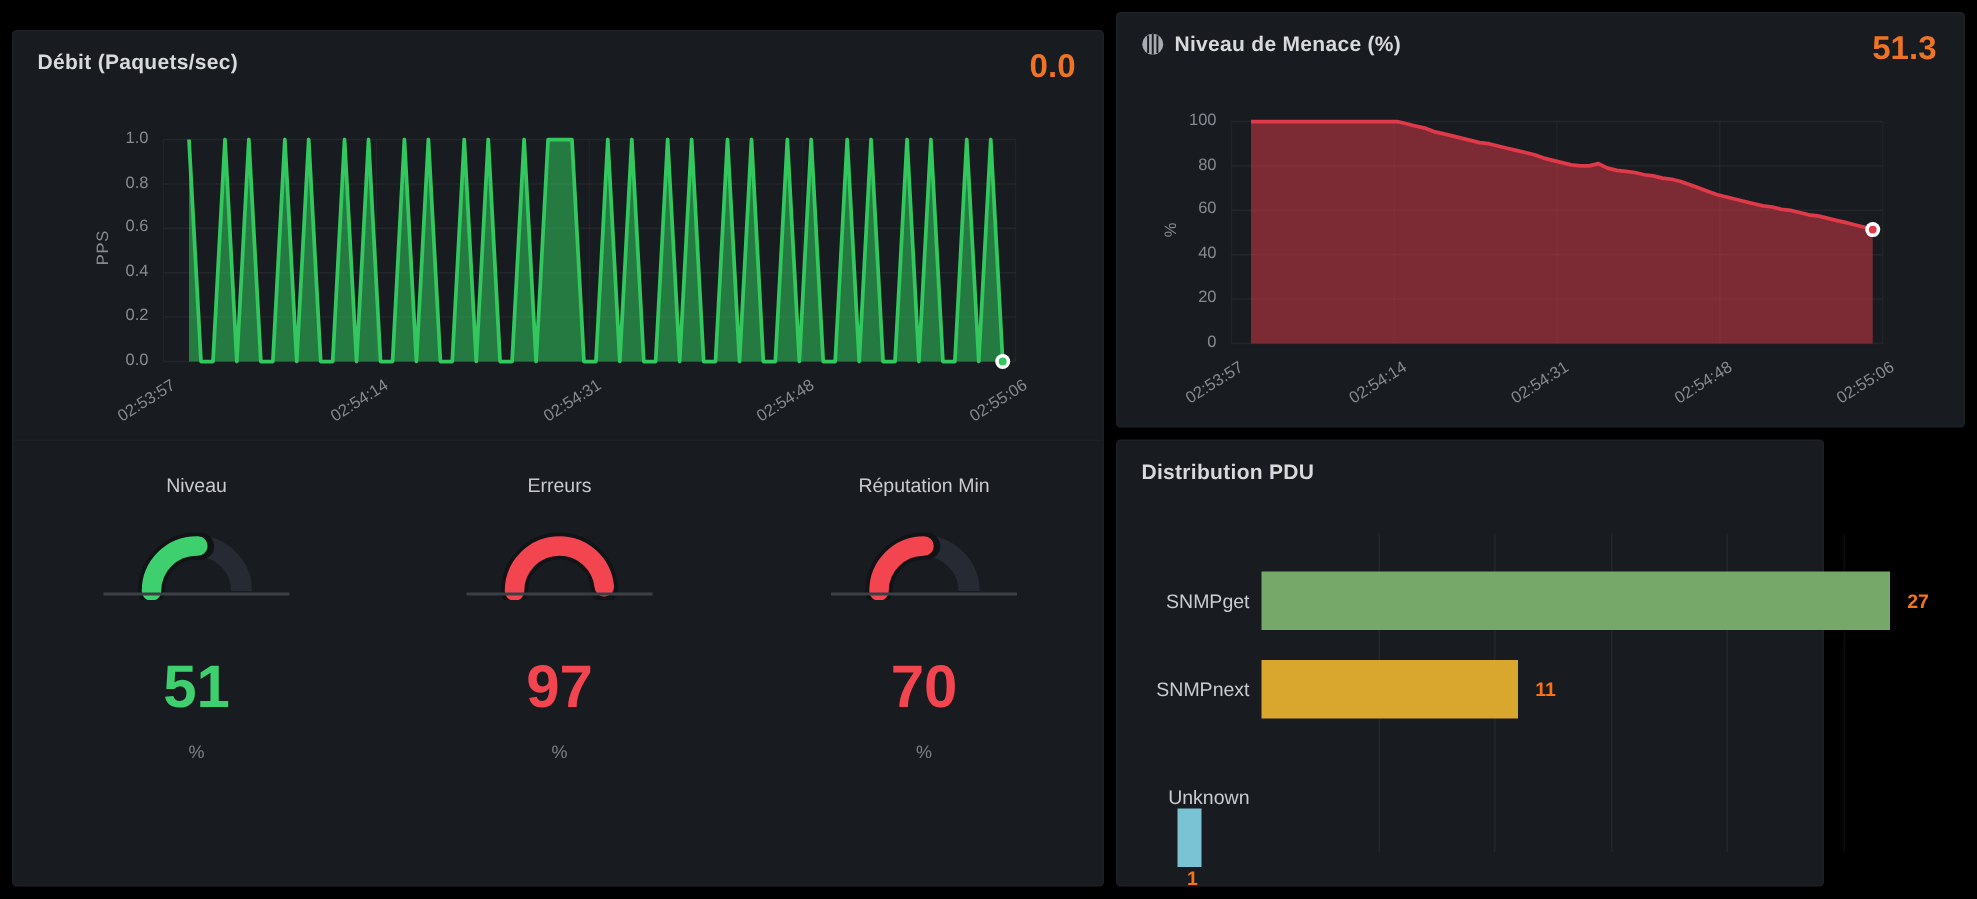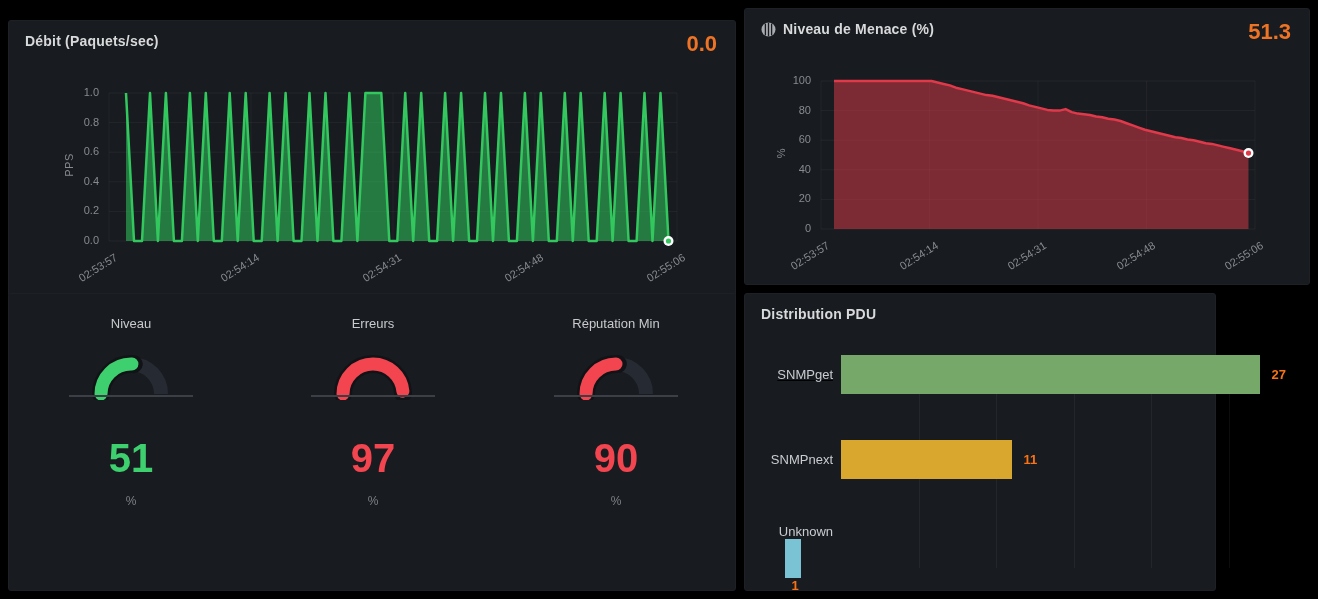--- a/index.html
+++ b/index.html
@@ -141,37 +141,37 @@
       <div class="gauge-unit">%</div>
     </div>
     <div class="gauge-col" style="left:491px;">
       <div class="gauge-title">Réputation Min</div>
       <div class="gauge-arc"><svg width="100" height="54" viewBox="0 0 100 54">
             <path d="M 20 48 A 30 30 0 0 1 80 48" fill="none" stroke="#262a32" stroke-width="14"></path>
             <path d="M 20 48 A 30 30 0 0 1 80 48" fill="none" stroke="#111317" stroke-width="18" stroke-linecap="round" pathLength="100" stroke-dasharray="52 100"></path>
             <path d="M 20 48 A 30 30 0 0 1 80 48" fill="none" stroke="#f2454f" stroke-width="13" stroke-linecap="round" pathLength="100" stroke-dasharray="50 100"></path>
           </svg></div>
       <div class="gauge-baseline"></div>
-      <div class="gauge-value" style="color: rgb(242, 69, 79);">90</div>
+      <div class="gauge-value" style="color: rgb(242, 69, 79);">70</div>
       <div class="gauge-unit">%</div>
     </div>
   </section>
 
   <section class="panel" id="panel-pdu" style="left:744px; top:293px; width:472px; height:298px;">
     <div class="panel-head">
       <span class="panel-title">Distribution PDU</span>
     </div>
     <div id="pdu-grid">
         <div class="vgrid" style="left: 173.5px; top: 62px; height: 212px;"></div>
         <div class="vgrid" style="left: 251px; top: 62px; height: 212px;"></div>
         <div class="vgrid" style="left: 328.5px; top: 62px; height: 212px;"></div>
         <div class="vgrid" style="left: 406px; top: 62px; height: 212px;"></div>
         <div class="vgrid" style="left: 483.5px; top: 62px; height: 212px;"></div>
       </div>
-    <div class="bar-row" style="top:61px;text-decoration:underline;">
+    <div class="bar-row" style="top:87px;">
       <span class="bar-label">SNMPget</span>
       <span class="bar-rect" style="width: 418.5px; background: rgb(118, 168, 105);"></span>
       <span class="bar-value">27</span>
     </div>
     <div class="bar-row" style="top:146px;">
       <span class="bar-label">SNMPnext</span>
       <span class="bar-rect" style="width: 170.5px; background: rgb(217, 166, 46);"></span>
       <span class="bar-value">11</span>
     </div>
     <div class="bar-row" style="top:230px;flex-direction:column;">

